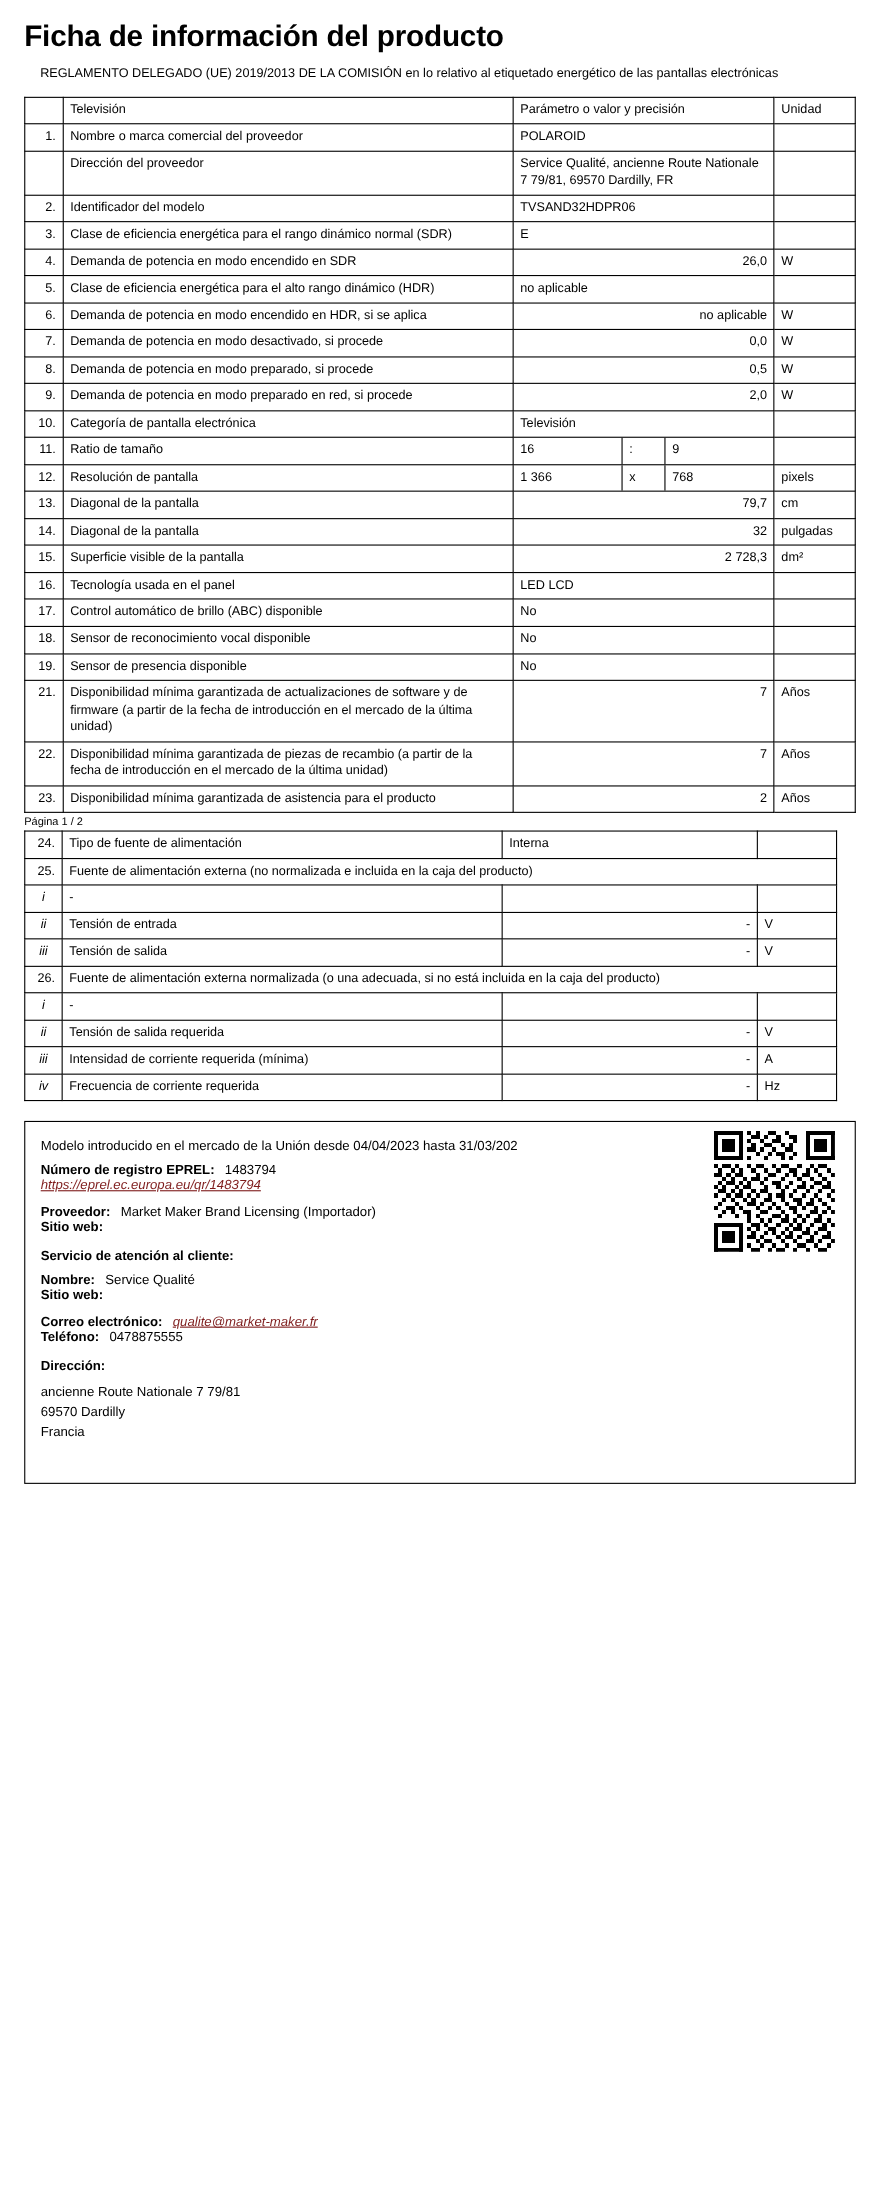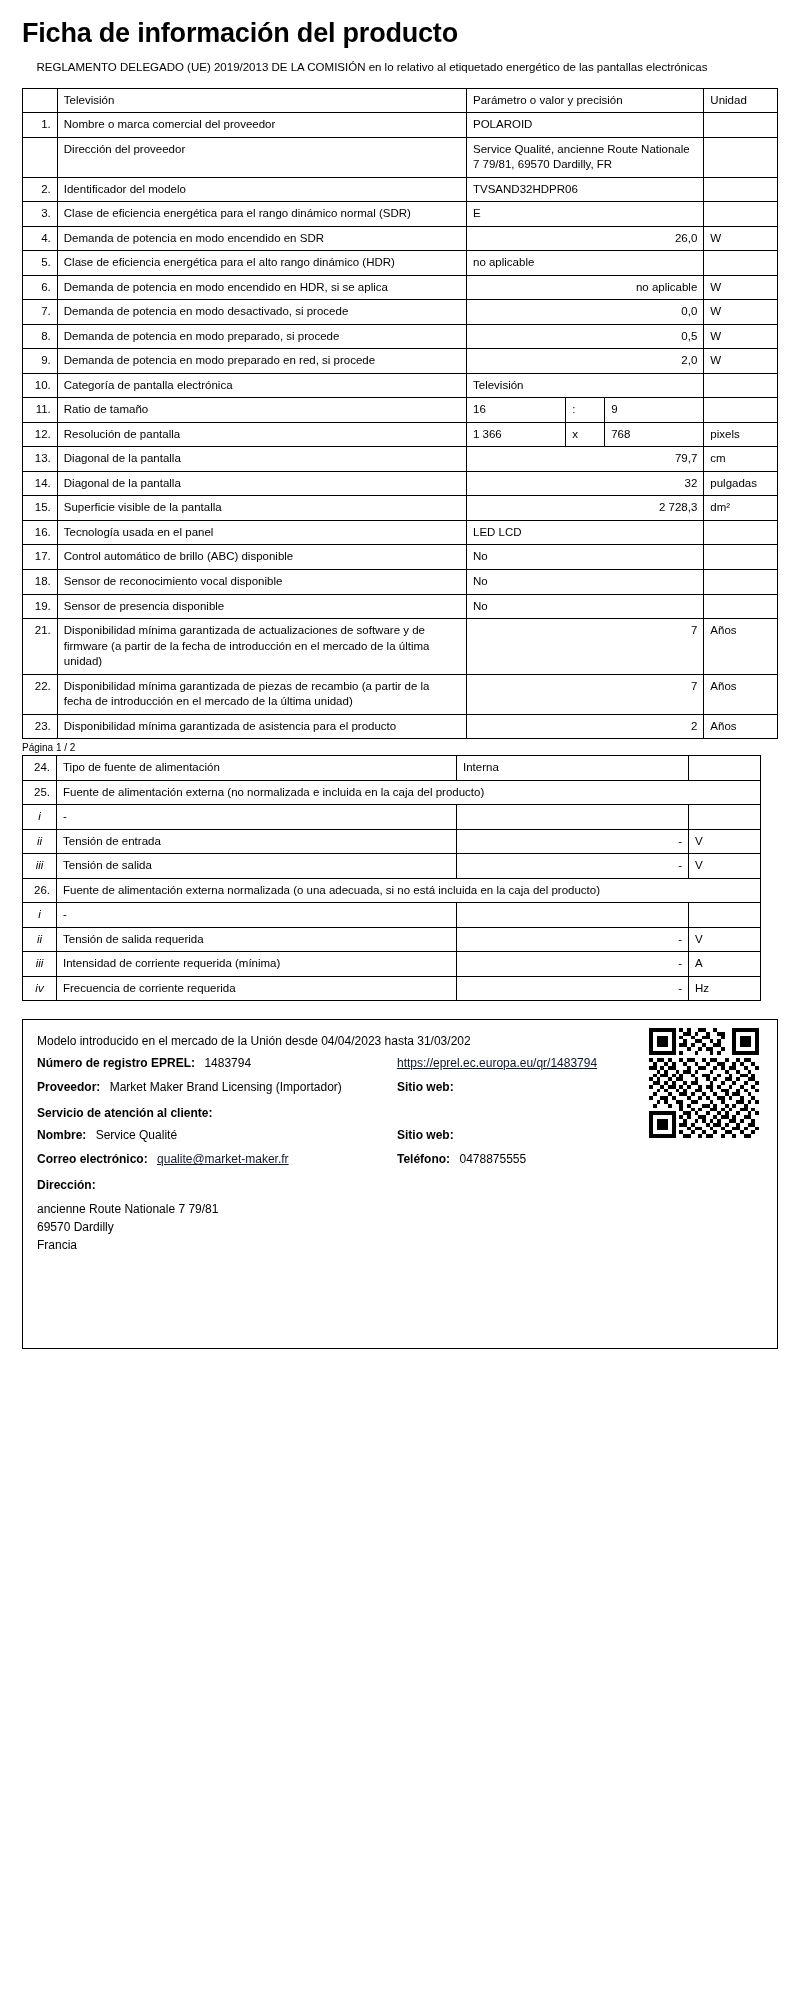--- a/index.html
+++ b/index.html
@@ -100,36 +100,36 @@
     padding: 12px 14px 16px 14px;
     font-size: 12px;
     position: relative;
     min-height: 330px;
   }
   .footer-box .line {
     margin: 0 0 6px 0;
     line-height: 1.5;
   }
   .lbl { font-weight: bold; }
-  .link { color: #0f172a; text-decoration: underline; word-break: break-all; }
+  .link { color: #7f1d1d; text-decoration: underline; word-break: break-all; font-style: italic; }
   .qr-wrap {
     position: absolute;
     right: 18px;
     top: 8px;
     width: 110px;
     height: 110px;
   }
   .intro-line {
     margin: 2px 0 10px 0;
     max-width: 520px;
     line-height: 1.5;
   }
   .row-sp { margin-bottom: 10px; }
   .addr-lines { line-height: 1.5; margin-top: 2px; }
-  .reg-row { display: flex; }
+  .reg-row { display: flex; flex-direction: column; }
   .reg-row .left { width: 360px; }
   .reg-row .right { width: 360px; }
 </style>
 </head>
 <body>
 
 <div class="page">
 
   <h1 class="doc-title">Ficha de información del producto</h1>
   <p class="subtitle">REGLAMENTO DELEGADO (UE) 2019/2013 DE LA COMISIÓN en lo relativo al etiquetado energético de las pantallas electrónicas</p>

